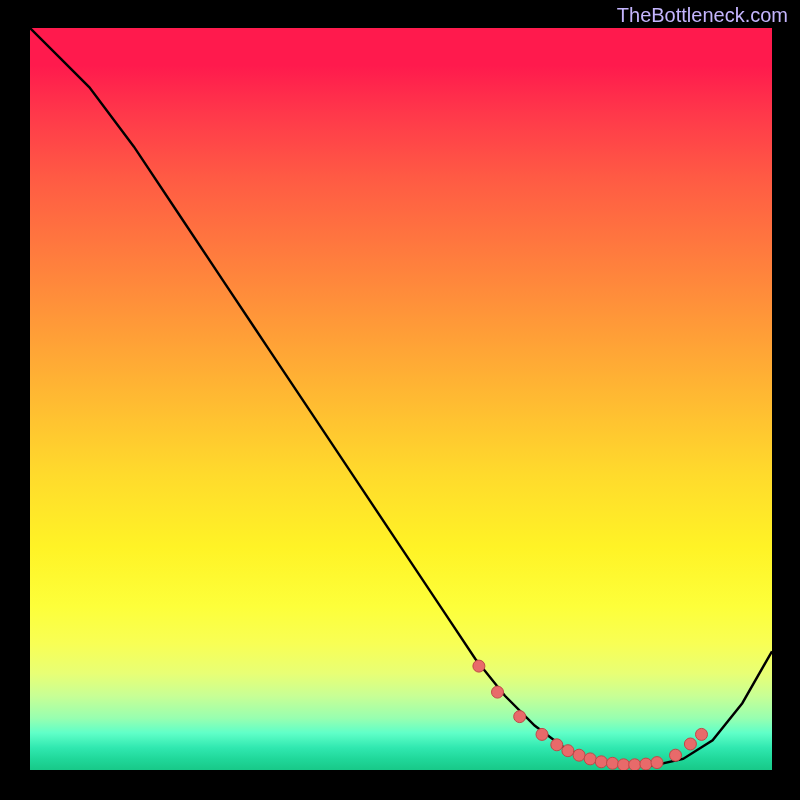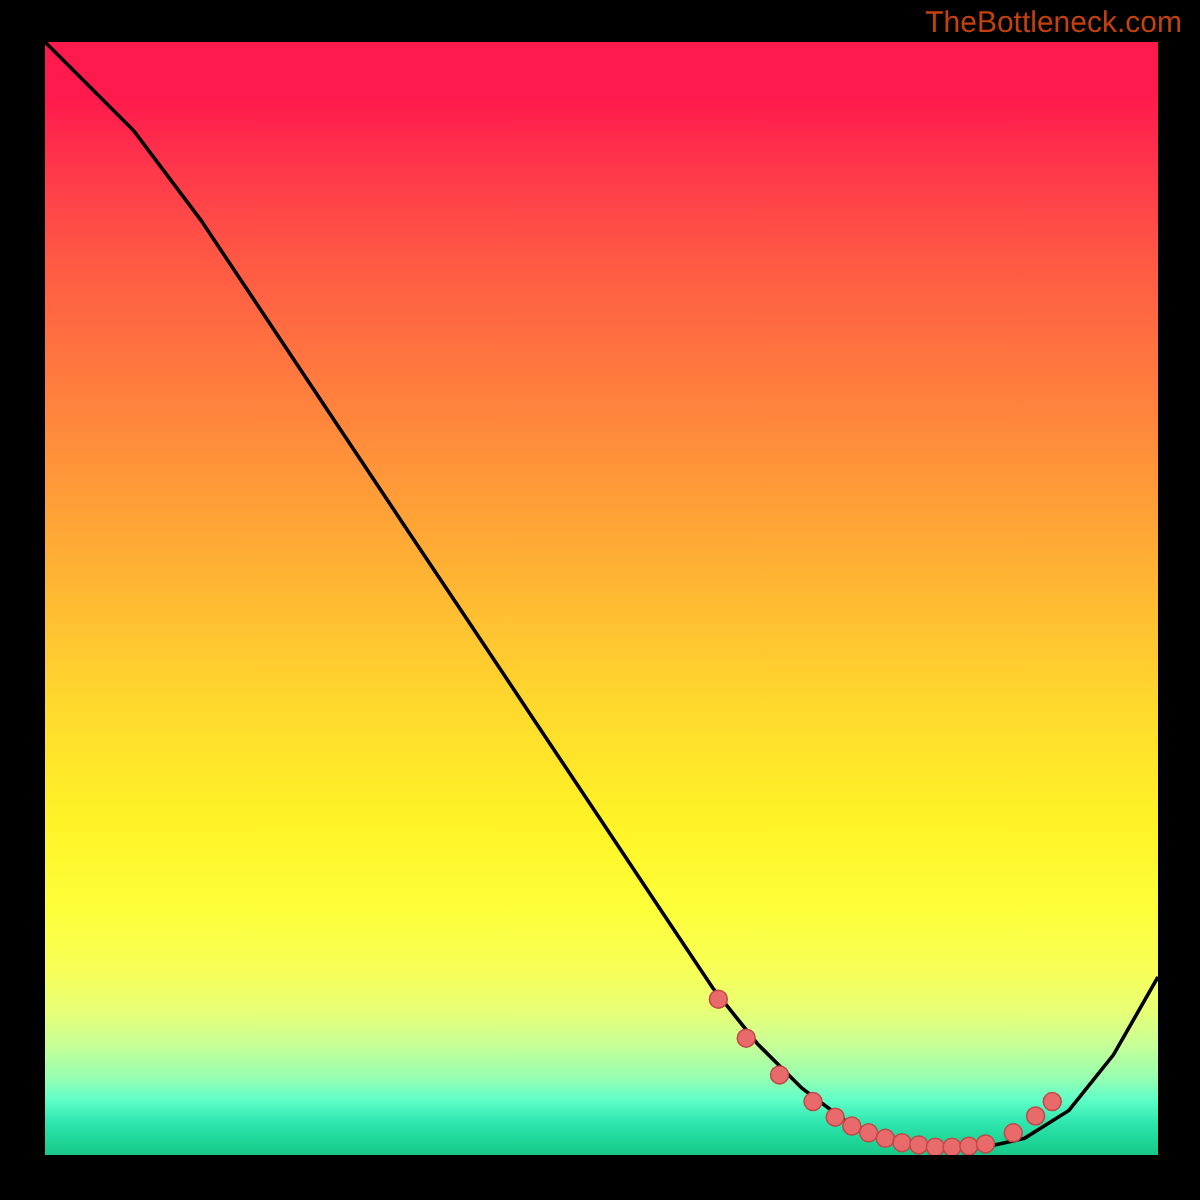--- a/index.html
+++ b/index.html
@@ -7,21 +7,21 @@
     width: 800px;
     height: 800px;
     background: #000;
     position: relative;
     font-family: Arial, sans-serif;
   }
   .watermark {
     position: absolute;
     top: 4px;
     right: 12px;
-    color: #c2410c;
+    color: #c4b5fd;
     font-size: 20px;
     z-index: 10;
   }
   .plot-area {
     position: absolute;
     left: 30px;
     top: 28px;
     width: 742px;
     height: 742px;
     overflow: hidden;

